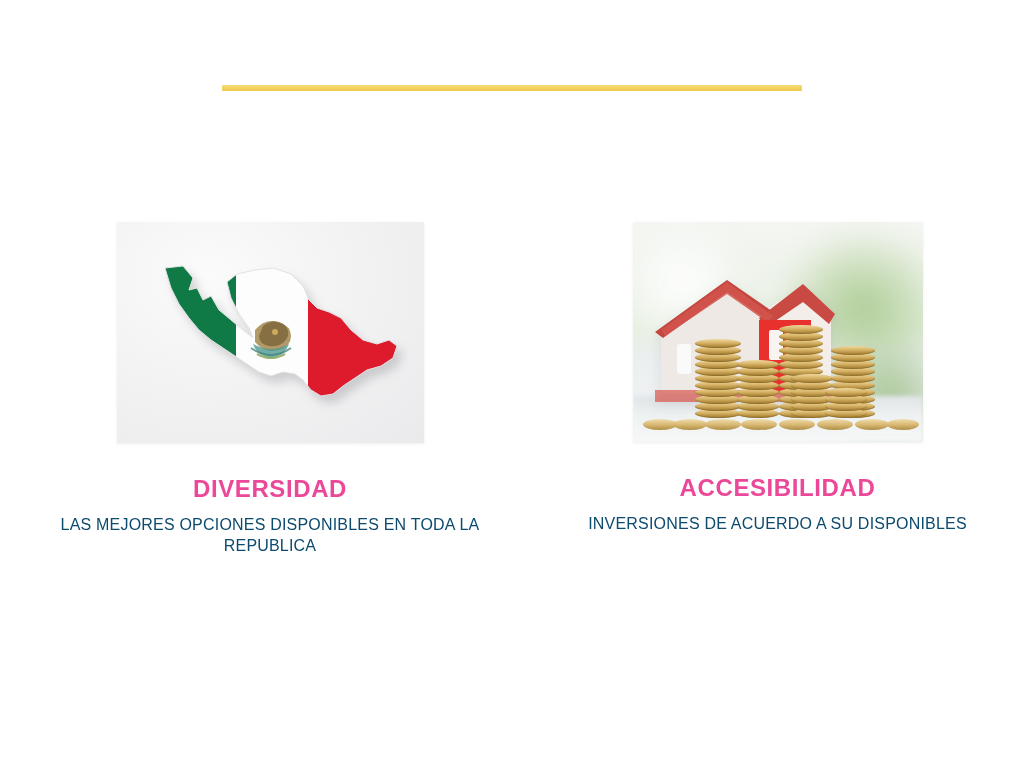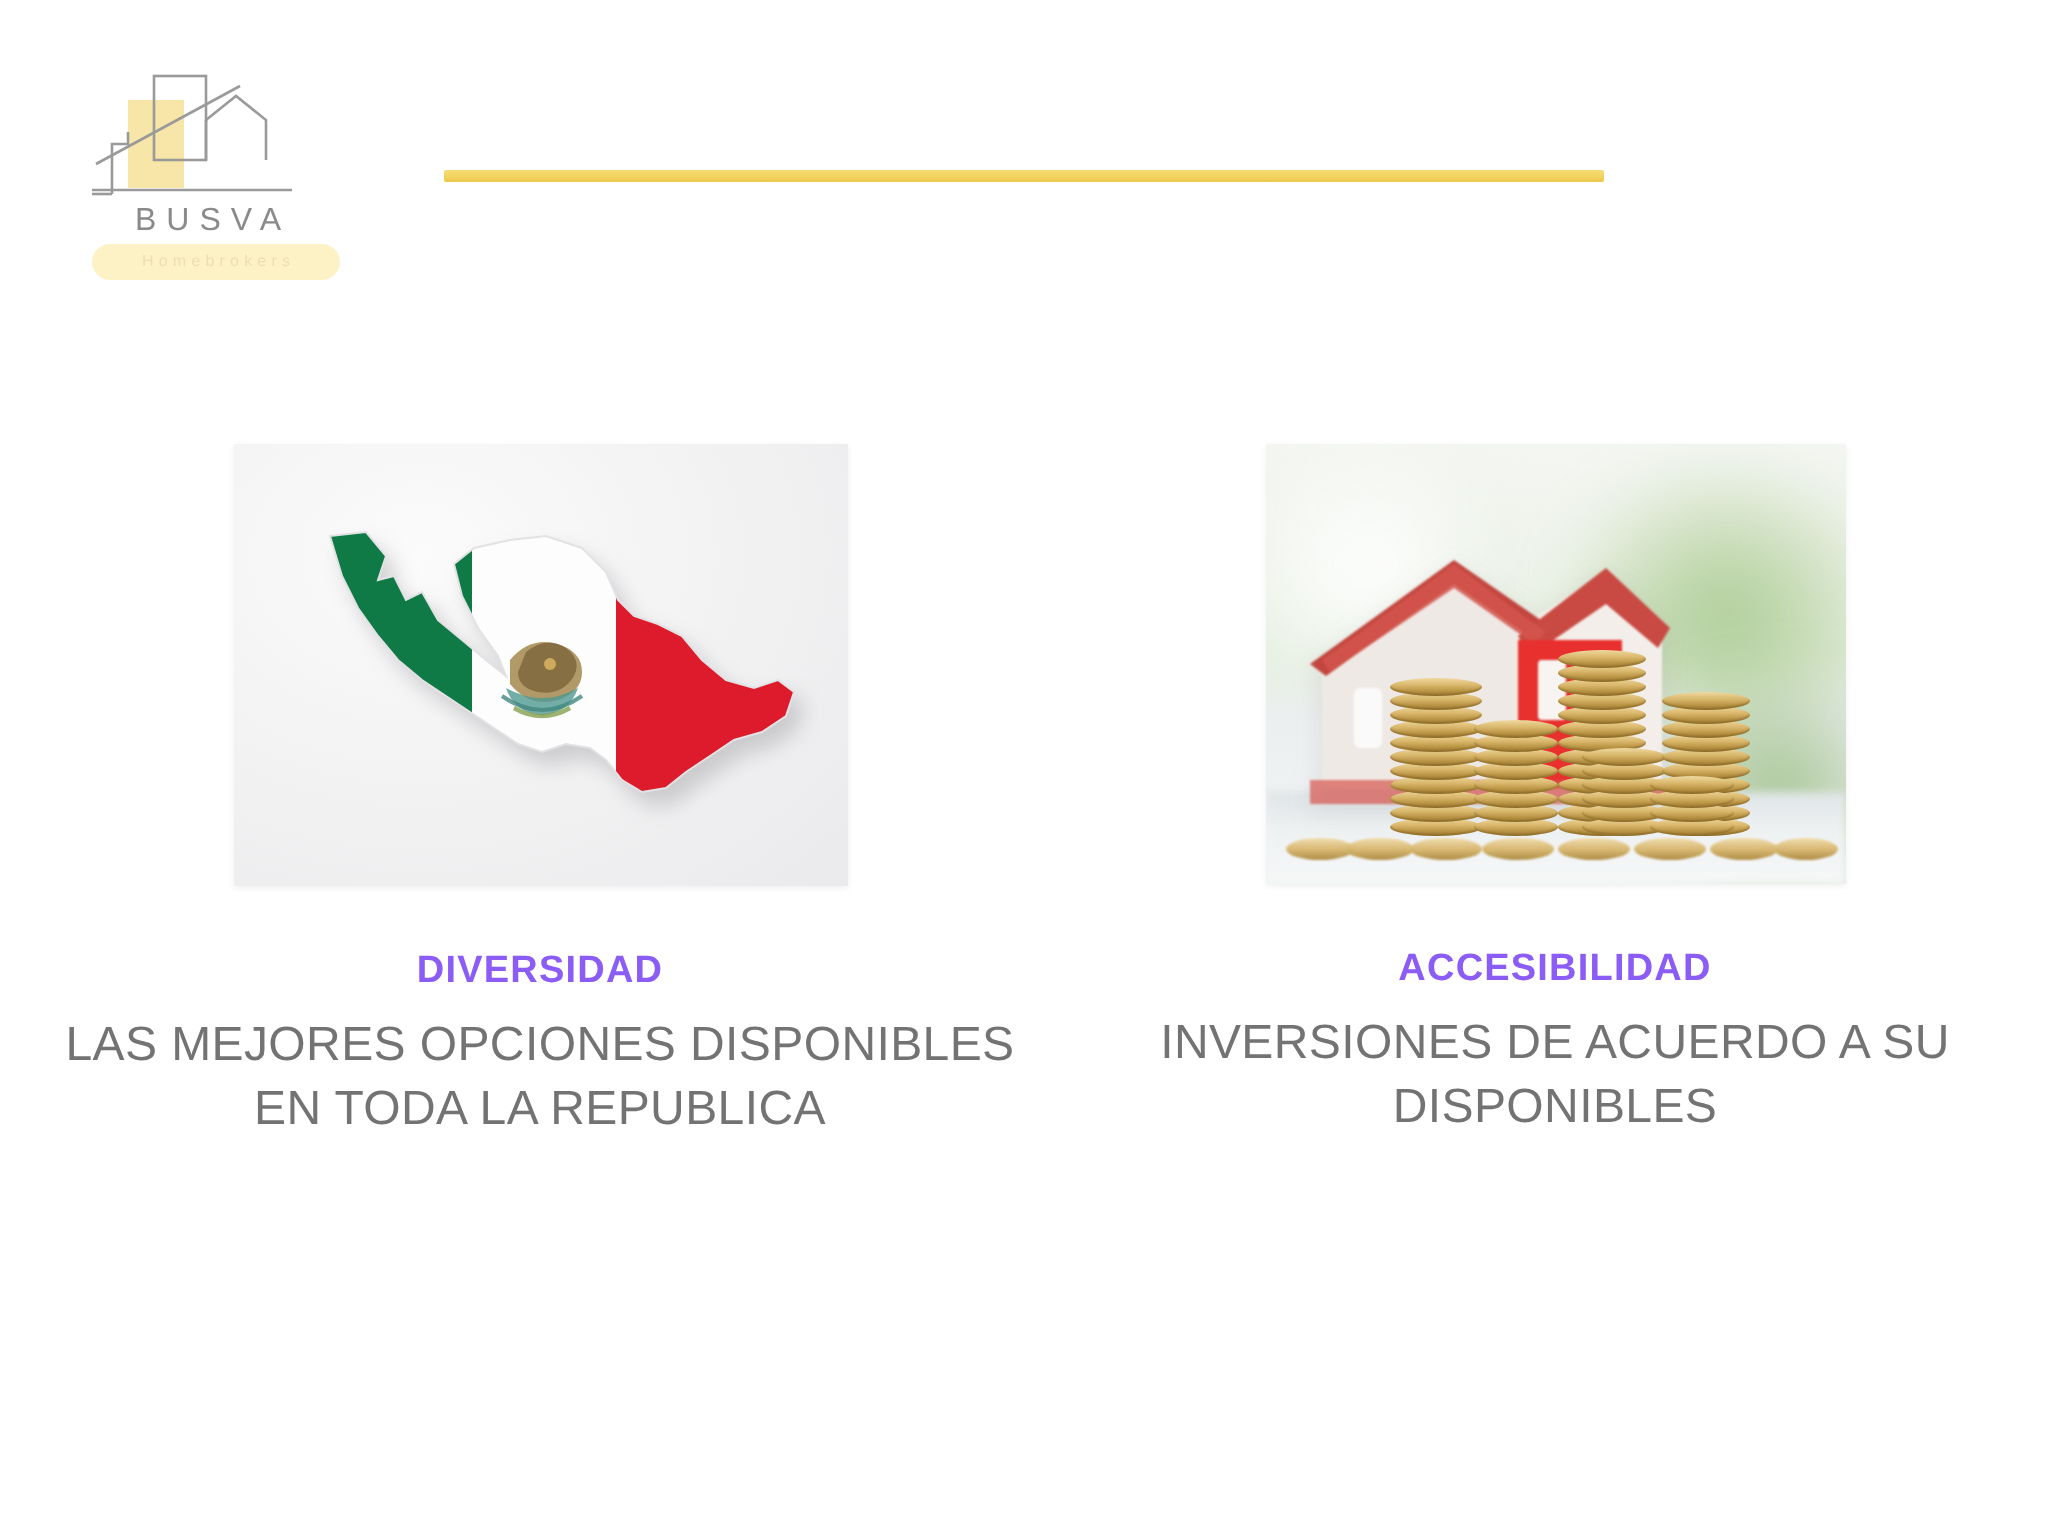--- a/index.html
+++ b/index.html
@@ -192,58 +192,38 @@
     opacity: 0.95;
   }
 
   
   .caption {
     margin-top: 30px;
     text-align: center;
     line-height: 1.32;
   }
   .caption-title {
-    font-size: 19px;
+    font-size: 24px;
     font-weight: bold;
     letter-spacing: 0.6px;
-    color: #8b5cf6;
+    color: #ec4899;
     margin-bottom: 9px;
   }
   .caption-body {
-    font-size: 24px;
+    font-size: 16px;
     font-weight: 400;
     letter-spacing: 0.2px;
-    color: #737373;
+    color: #0c4a6e;
   }
 </style>
 </head>
 <body>
 
 <div class="slide">
 
-  <div class="logo">
-    <div class="logo-mark">
-      <svg width="140" height="76" viewBox="0 0 140 76" xmlns="http://www.w3.org/2000/svg">
-        <rect x="30" y="18" width="28" height="44" fill="#f7e6a8"></rect>
-        <g fill="none" stroke="#9a9a9a" stroke-width="1.3">
-          <rect x="43" y="6" width="26" height="42"></rect>
-          <polyline points="22,65 22,40 30,40 30,34"></polyline>
-          <line x1="22" y1="65" x2="12" y2="65"></line>
-          <polyline points="69,28 84,16 99,28 99,48"></polyline>
-          <line x1="69" y1="28" x2="69" y2="48"></line>
-          <line x1="12" y1="63" x2="112" y2="63"></line>
-          <line x1="14" y1="50" x2="86" y2="11"></line>
-        </g>
-      </svg>
-    </div>
-    <div class="logo-name">BUSVA</div>
-    <div class="logo-tagline-wrap">
-      <div class="logo-tagline">Homebrokers</div>
-    </div>
-  </div>
 
   <div class="title-rule"></div>
 
   <div class="col col-left">
 
     <div class="photo photo-left">
       <div class="mx-bg"></div>
       <svg class="mx-map" viewBox="0 0 280 180" xmlns="http://www.w3.org/2000/svg">
         <defs>
           <clipPath id="mxclip">

